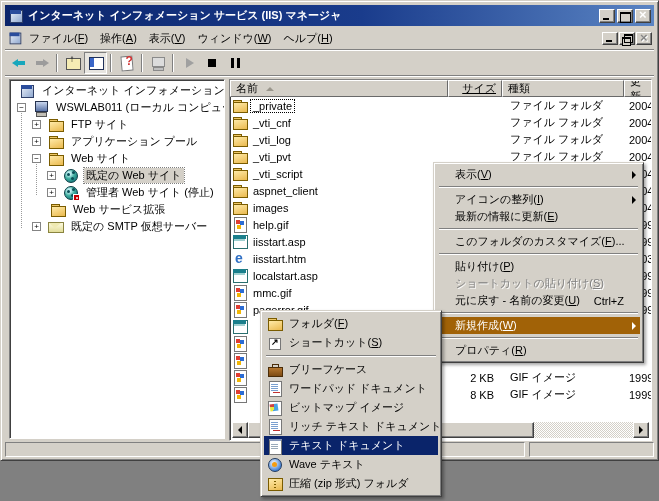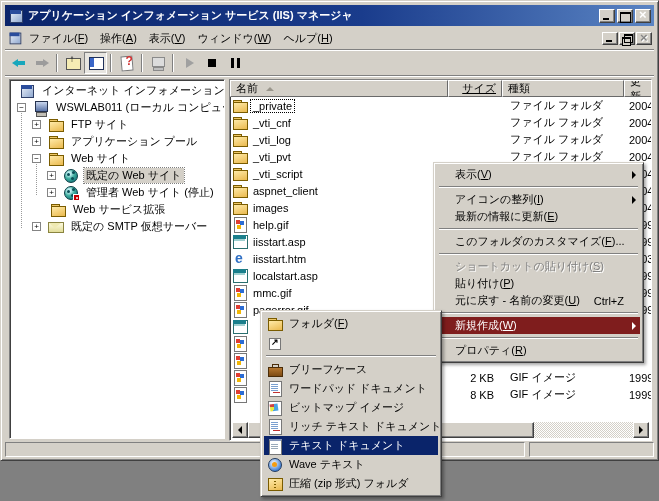--- a/index.html
+++ b/index.html
@@ -76,21 +76,21 @@
   .statusbar { position:absolute; left:4px; right:4px; bottom:3px; height:17px; display:flex; gap:4px; align-items:stretch; padding-top:2px; }
   .status-seg { border:1px solid; border-color:#808080 #fff #fff #808080; }
   .seg1 { width:520px; flex:none; }
   .seg2 { flex:1; }
 
   
   .popup { position:absolute; background:#d4d0c8; border:1px solid; border-color:#d4d0c8 #404040 #404040 #d4d0c8;
            box-shadow:inset 1px 1px 0 #fff, inset -1px -1px 0 #808080, 2px 2px 3px rgba(0,0,0,.35); padding:3px; }
   .context-menu { left:433px; top:162px; width:211px; z-index:10; }
   .menu-item { height:17px; display:flex; align-items:center; padding:0 16px 0 18px; position:relative; white-space:nowrap; }
-  .menu-item.hl { background:#7f1d1d; color:#fff; }
+  .menu-item.hl { background:#a16207; color:#fff; }
   .menu-item.dim { color:#808080; text-shadow:1px 1px 0 #fff; }
   .m-arrow { position:absolute; right:4px; top:5px; width:0; height:0; border-top:4px solid transparent;
              border-bottom:4px solid transparent; border-left:4px solid #000; }
   .hl .m-arrow { border-left-color:#fff; }
   .m-short { margin-left:auto; }
   .menu-sep { height:8px; position:relative; }
   .menu-sep::before { content:""; position:absolute; left:2px; right:2px; top:3px; border-top:1px solid #808080; border-bottom:1px solid #fff; }
   .submenu { left:260px; top:310px; width:182px; z-index:20; }
   .sub-item { height:19px; display:flex; align-items:center; gap:6px; padding:0 6px 0 3px; white-space:nowrap; }
   .sub-item.hl { background:#0a246a; color:#fff; }
@@ -161,21 +161,21 @@
   .ic-stop::before { content:""; position:absolute; left:4px; top:4px; width:8px; height:8px; background:#000; }
   .ic-pause::before { content:""; position:absolute; left:4px; top:3px; width:3px; height:10px; background:#000; box-shadow:6px 0 0 #000; }
 </style>
 </head>
 <body>
 
 <div class="window">
 
   <div class="titlebar">
     <span class="ic ic-iis-root"></span>
-    <span class="title-text">アプリケーション インフォメーション サービス (IIS) マネージャ</span>
+    <span class="title-text">インターネット インフォメーション サービス (IIS) マネージャ</span>
     <span class="tb-btns">
       <span class="win-btn g-min"></span>
       <span class="win-btn g-max"></span>
       <span class="win-btn g-close"></span>
     </span>
   </div>
 
   <div class="menubar">
     <span class="ic ic-iis-root" style="transform:scale(.9)"></span>
     <span id="menu-items"><span class="menu-btn">ファイル(<u>F</u>)</span><span class="menu-btn">操作(<u>A</u>)</span><span class="menu-btn">表示(<u>V</u>)</span><span class="menu-btn">ウィンドウ(<u>W</u>)</span><span class="menu-btn">ヘルプ(<u>H</u>)</span></span>
@@ -481,25 +481,25 @@
       <span class="m-arrow"></span>
     </div>
     <div class="menu-item">
       <span>最新の情報に更新(<u>E</u>)</span>
     </div>
     <div class="menu-sep"></div>
     <div class="menu-item">
       <span>このフォルダのカスタマイズ(<u>F</u>)...</span>
     </div>
     <div class="menu-sep"></div>
+    <div class="menu-item">
+      <span>貼り付け(<u>P</u>)</span>
+    </div>
     <div class="menu-item dim">
       <span>ショートカットの貼り付け(<u>S</u>)</span>
-    </div>
-    <div class="menu-item">
-      <span>貼り付け(<u>P</u>)</span>
     </div>
     <div class="menu-item">
       <span>元に戻す - 名前の変更(<u>U</u>)</span>
       <span class="m-short">Ctrl+Z</span>
     </div>
     <div class="menu-sep"></div>
     <div class="menu-item hl">
       <span>新規作成(<u>W</u>)</span>
       <span class="m-arrow"></span>
     </div>
@@ -508,20 +508,21 @@
       <span>プロパティ(<u>R</u>)</span>
     </div>
   </div>
 <div class="popup submenu" id="new-submenu">
     <div class="sub-item">
       <span class="ic ic-folder"></span>
       <span>フォルダ(<u>F</u>)</span>
     </div>
     <div class="sub-item">
       <span class="ic ic-shortcut"></span>
+      <span>ショートカット(<u>S</u>)</span>
     </div>
     <div class="menu-sep"></div>
     <div class="sub-item">
       <span class="ic ic-briefcase"></span>
       <span>ブリーフケース</span>
     </div>
     <div class="sub-item">
       <span class="ic ic-docpen"></span>
       <span>ワードパッド ドキュメント</span>
     </div>

